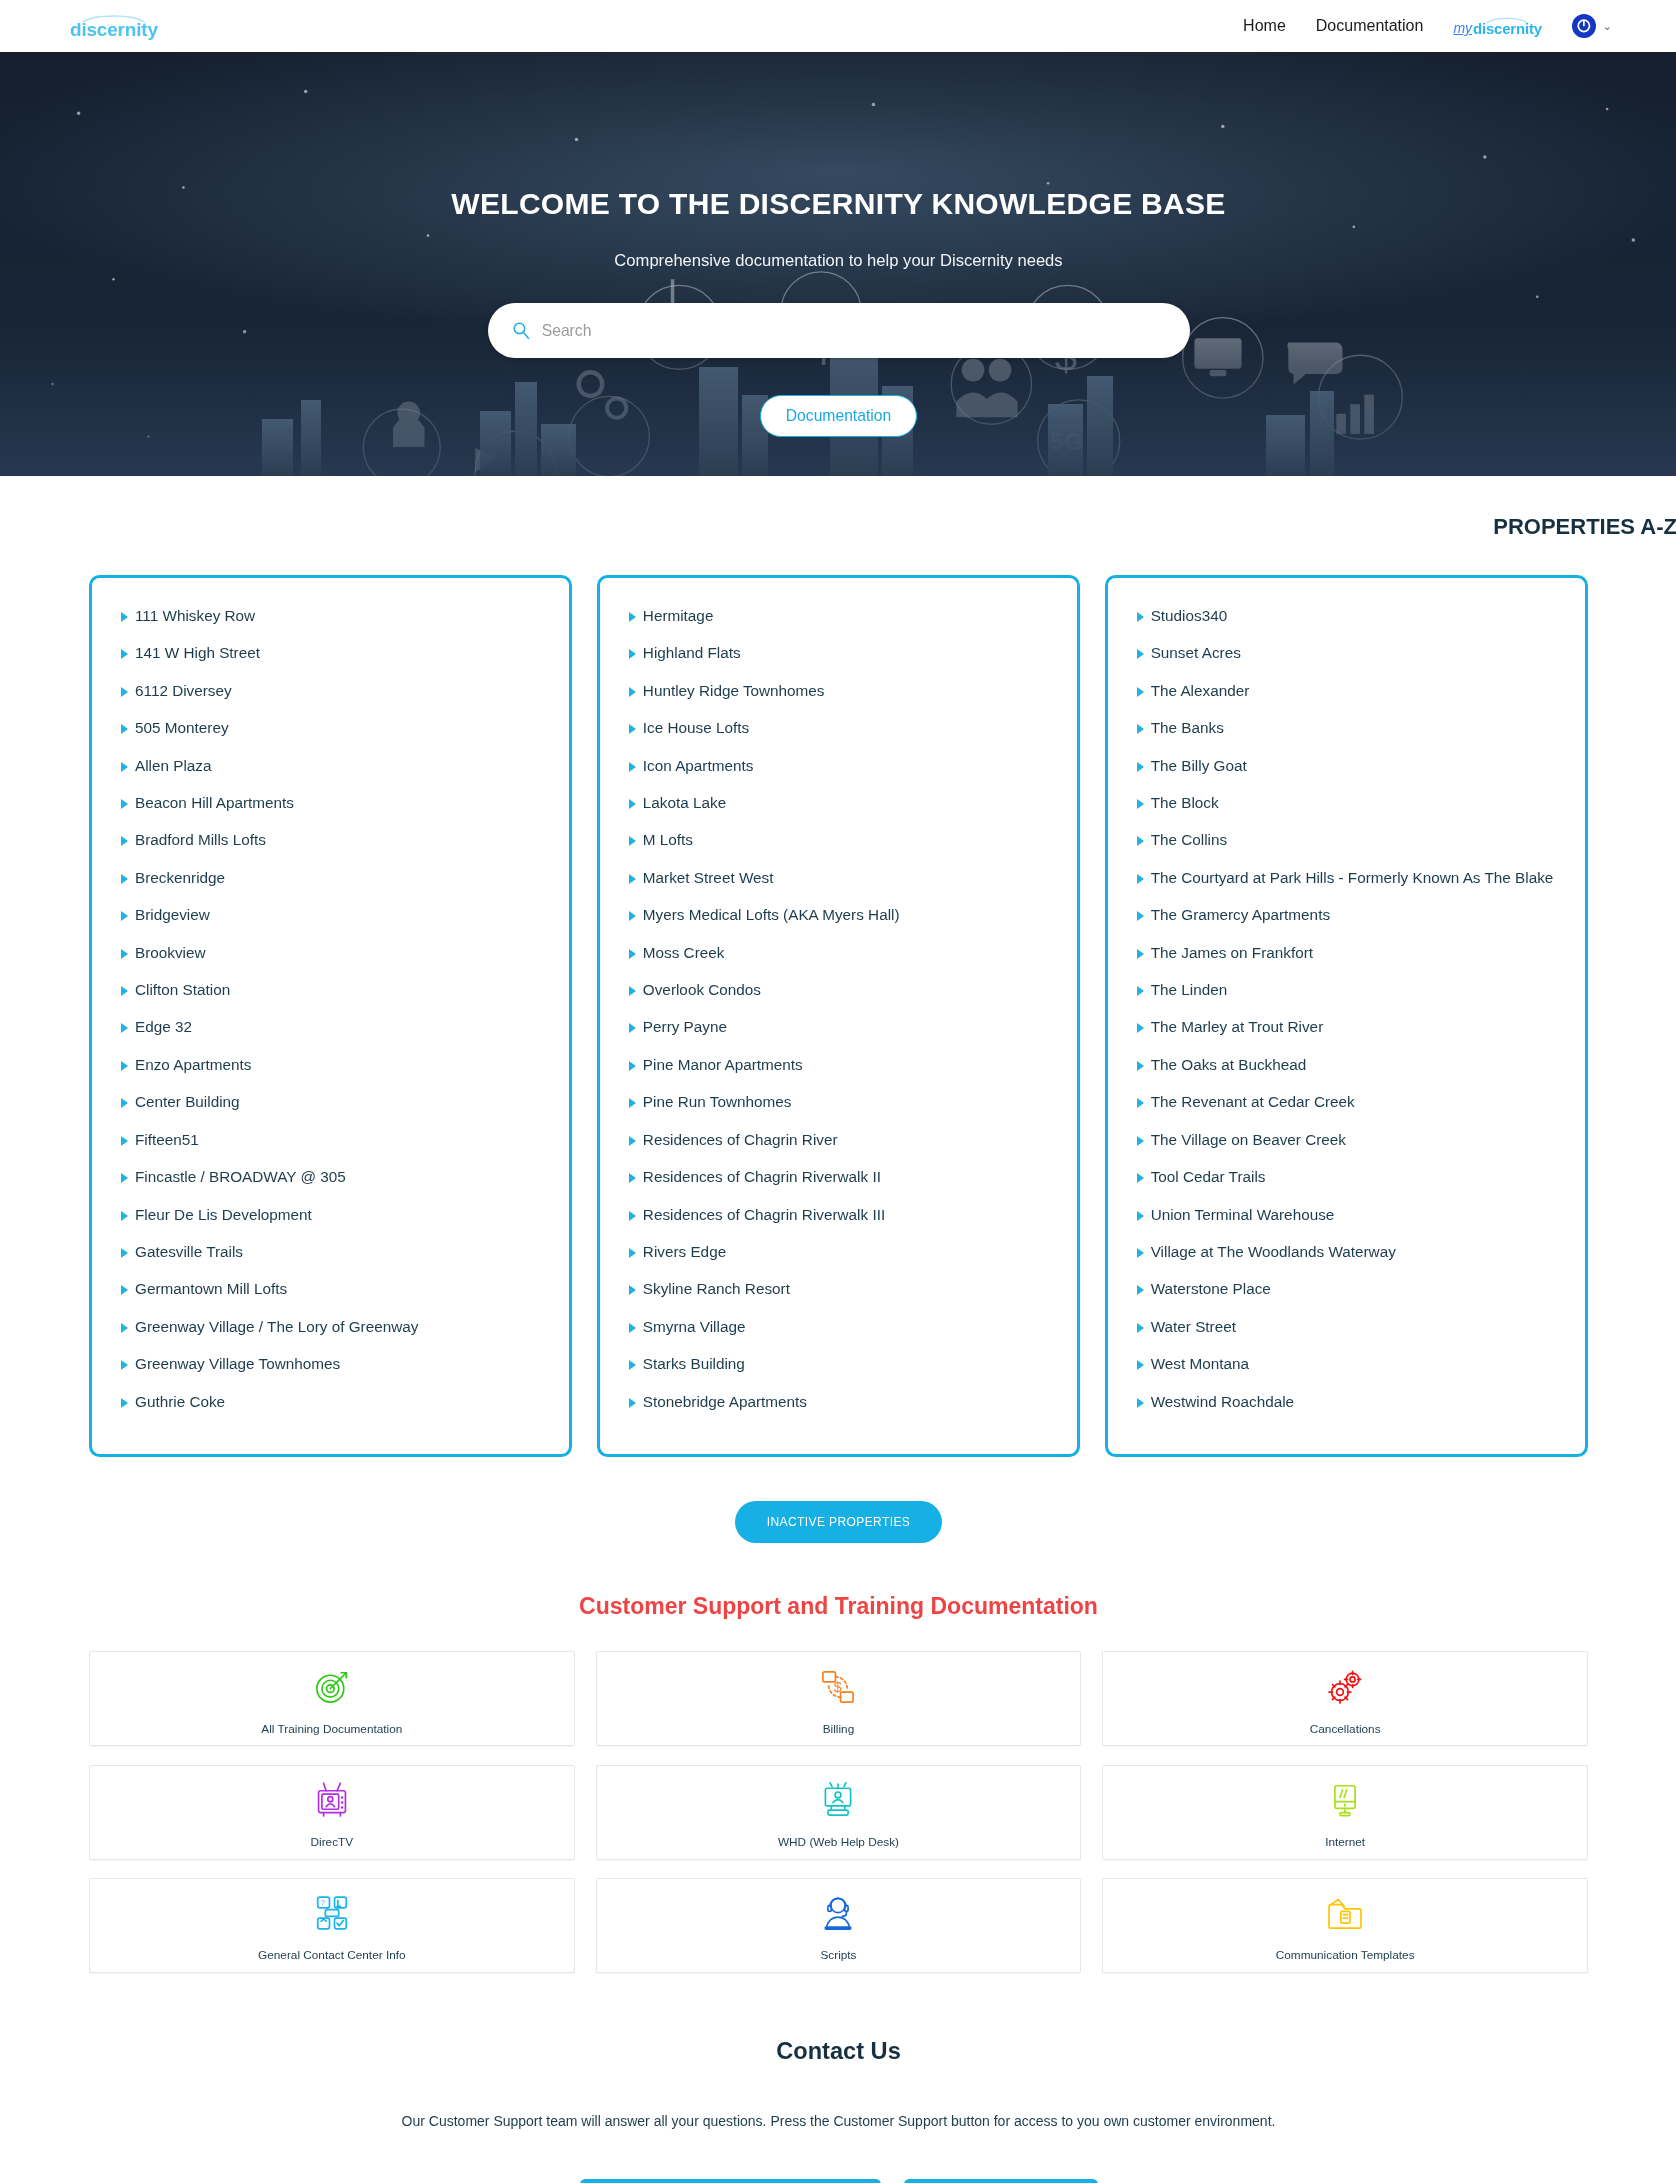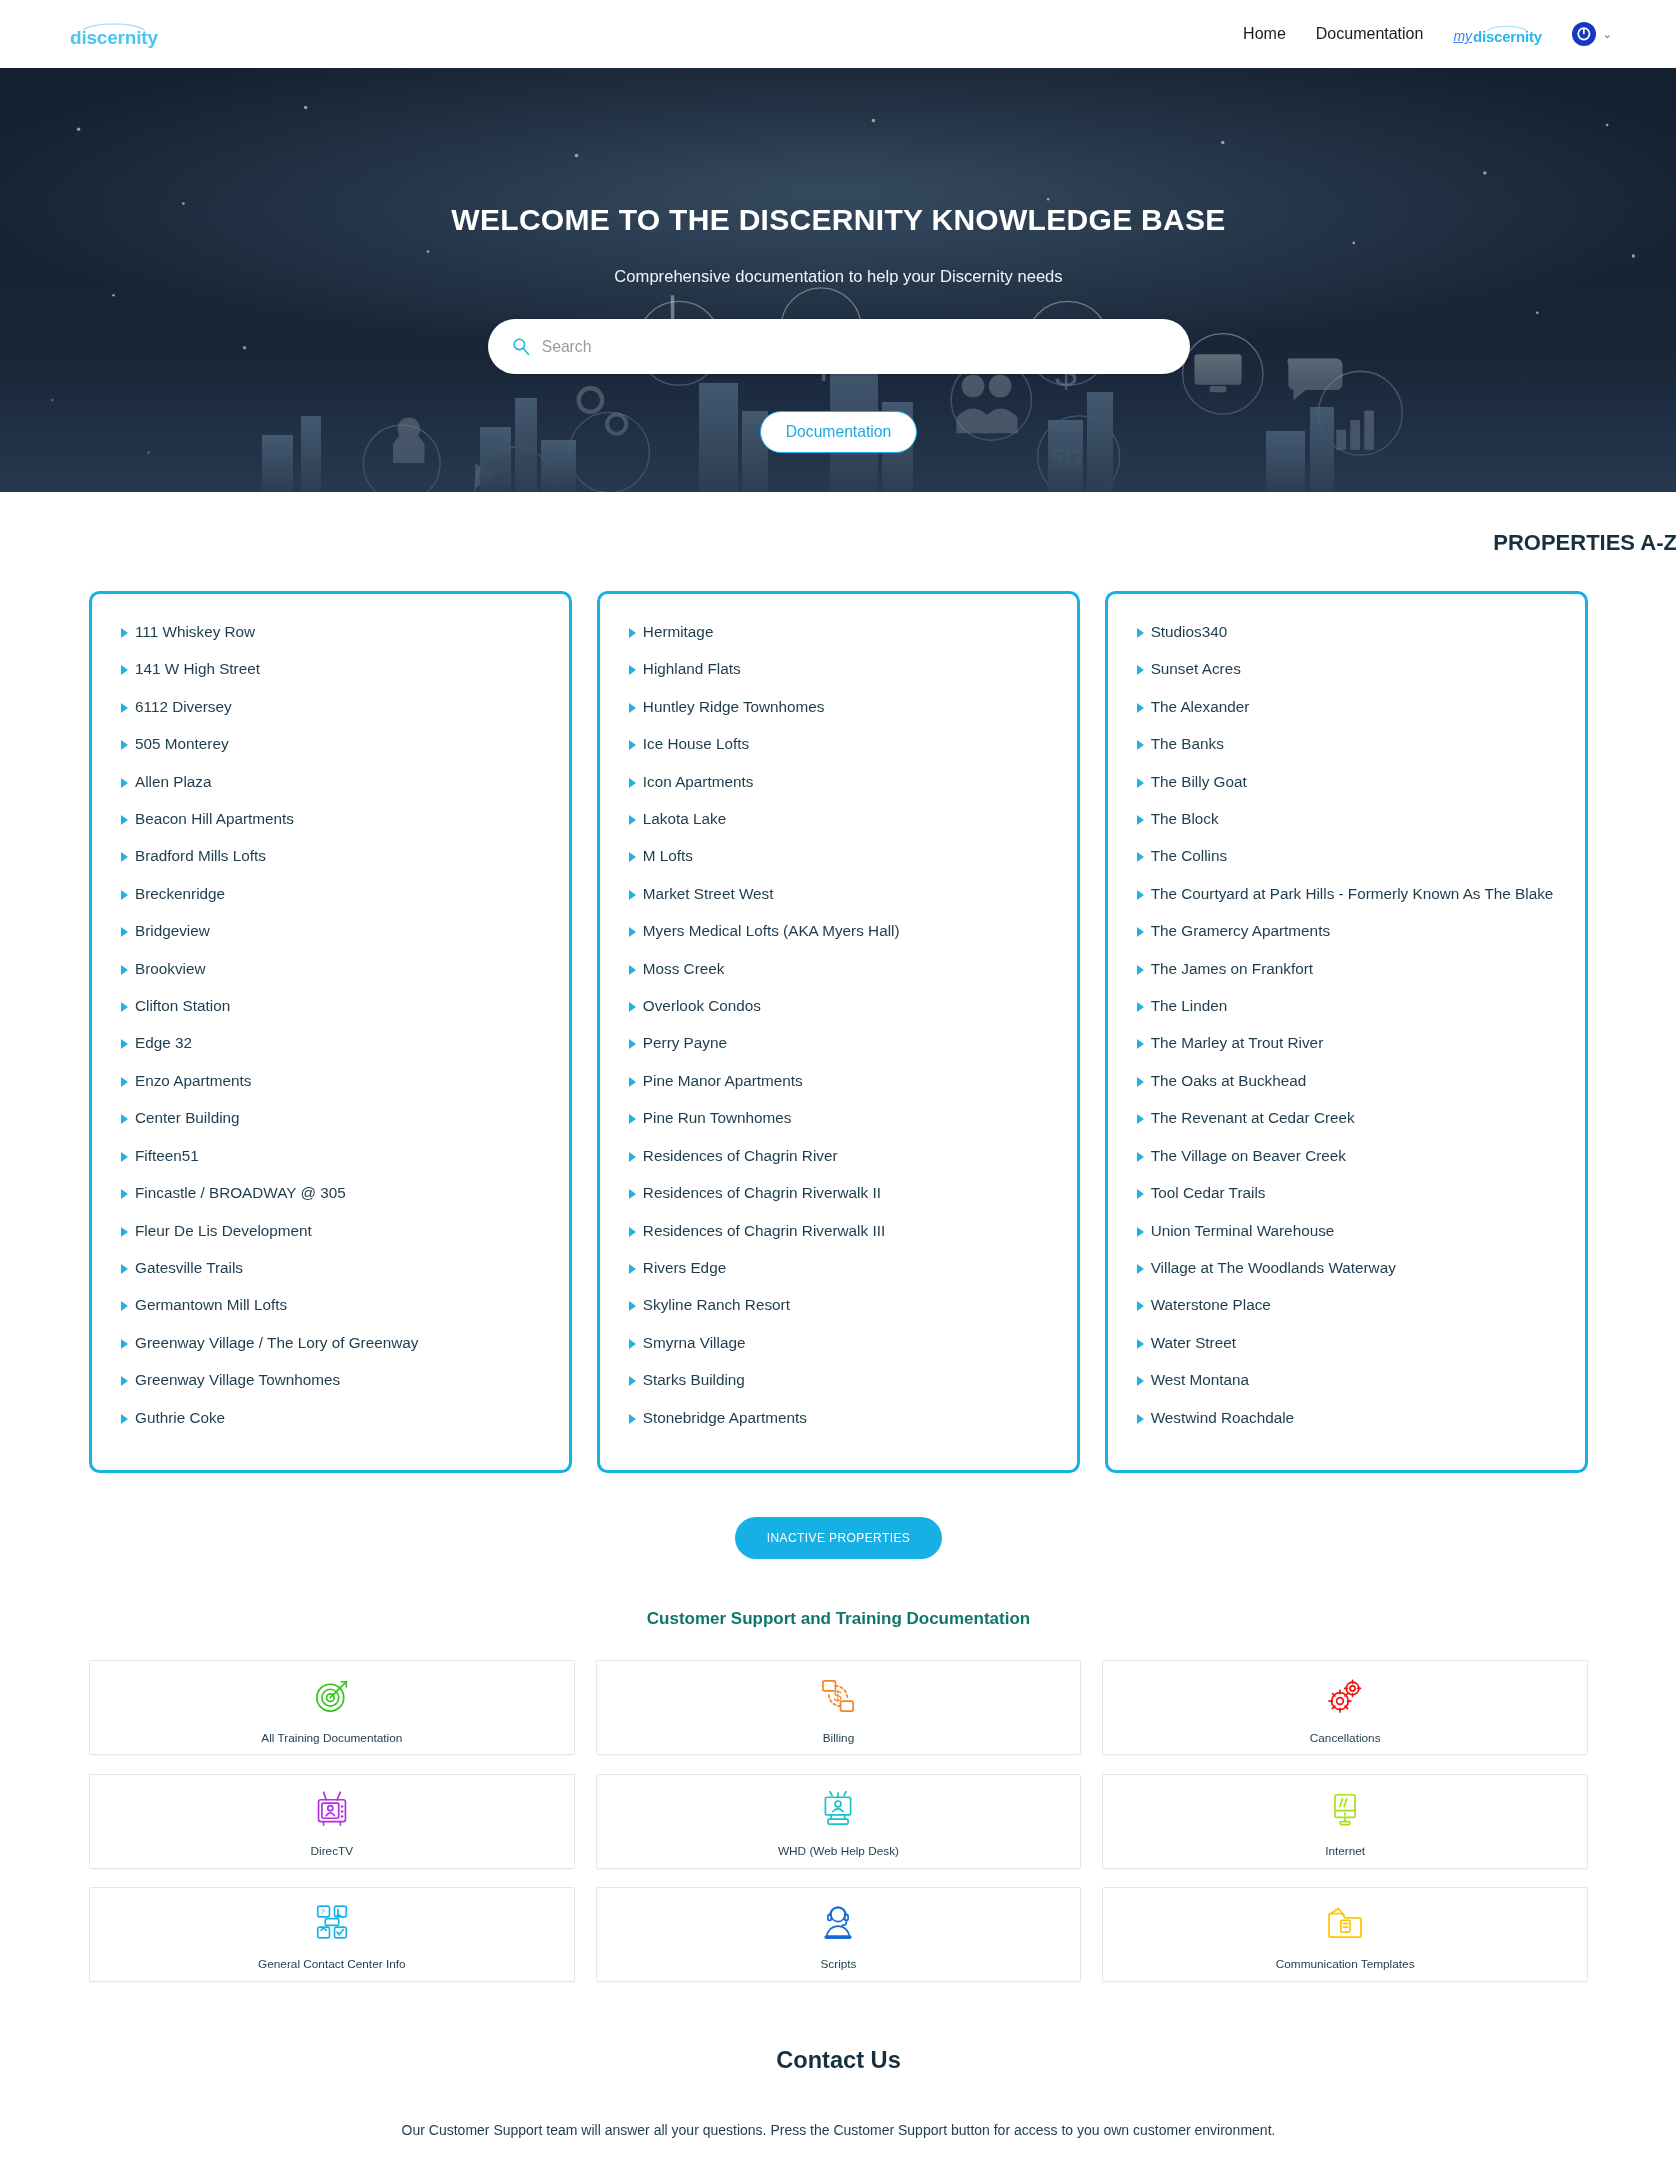--- a/index.html
+++ b/index.html
@@ -7,21 +7,21 @@
   body {
     width: 1677px;
     font-family: "Liberation Sans", sans-serif;
     color: #18303f;
     background: #ffffff;
     -webkit-font-smoothing: antialiased;
   }
 
   
   .topnav {
-    height: 68px;
+    height: 52px;
     background: #ffffff;
     display: flex;
     align-items: center;
     justify-content: space-between;
     padding: 0 65px 0 70px;
     position: relative;
     z-index: 20;
     border-radius: 12px;
   }
   .brand-logo { display: flex; flex-direction: column; align-items: center; line-height: 1; }
@@ -113,21 +113,21 @@
   }
   .inactive-wrap { display:flex; justify-content:center; margin-top: 44px; }
   .inactive-btn {
     background: #17b0e4; color:#fff; border: 0; border-radius: 21px;
     height: 42px; padding: 0 32px; font-size: 12px; letter-spacing: 0.4px;
     font-family:"Liberation Sans", sans-serif; cursor:pointer;
   }
 
   
   .support { background: #fff; padding: 50px 0 0; }
-  .support-title { text-align:center; font-size: 17px; font-weight: 700; color: #0f766e; }
+  .support-title { text-align:center; font-size: 23px; font-weight: 700; color: #ef4444; }
   .tiles {
     margin: 31px auto 0; width: 1499px;
     display:grid; grid-template-columns: repeat(3, 1fr); gap: 18.3px 21px;
   }
   .tile {
     background: #fff; border: 0.4px solid #e6e6e6; border-radius: 1.7px;
     height: 95px; display:flex; flex-direction:column; align-items:center; justify-content:center;
     cursor:pointer; box-shadow: 0 0.4px 0.9px rgba(0,0,0,0.03);
   }
   .tile-icon { height: 49px; display:flex; align-items:center; justify-content:center; }

